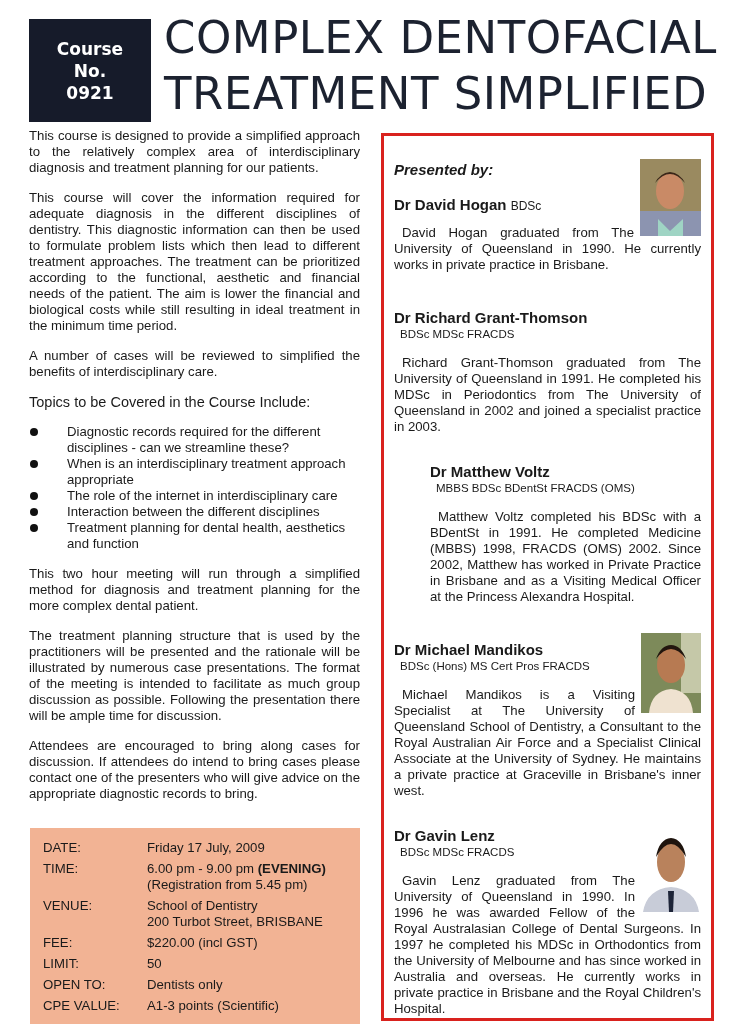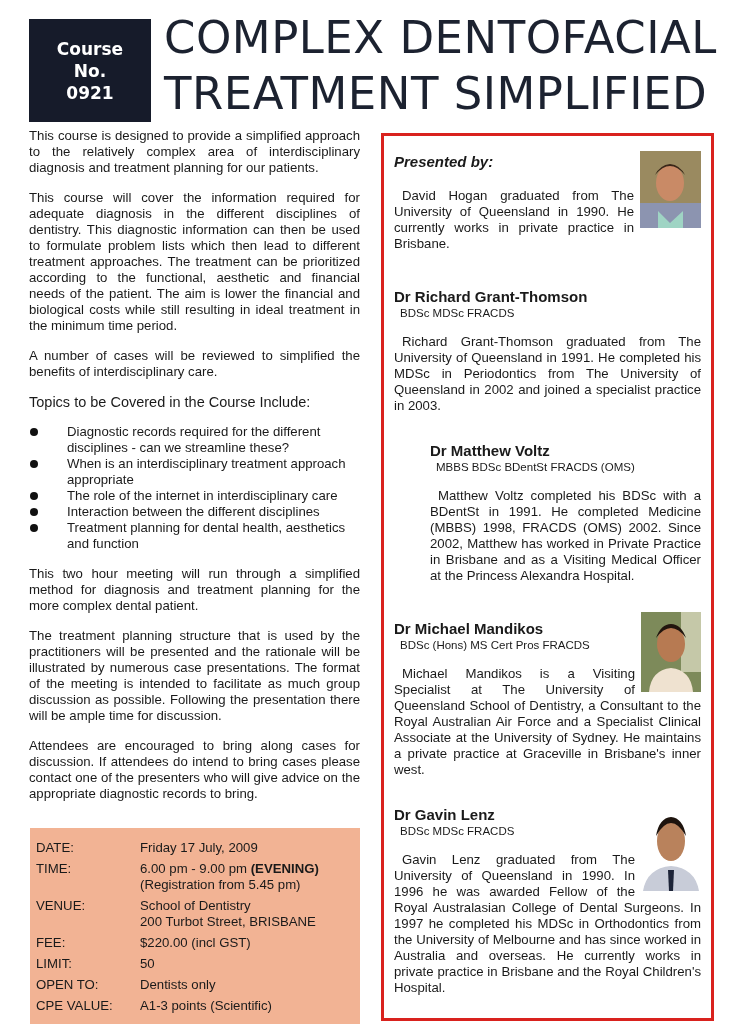--- a/index.html
+++ b/index.html
@@ -21,29 +21,29 @@
     .left { position: absolute; left: 29px; top: 128px; width: 331px; font-size: 13.2px; line-height: 16px; }
     .left p { margin: 0 0 14px 0; text-align: justify; }
     .topics-head { font-weight: normal; font-size: 14.5px; margin: 0 0 14px 0; }
     ul.topics { list-style: none; margin: 0 0 14px 0; padding: 0; }
     ul.topics li { position: relative; padding-left: 38px; margin: 0; }
     ul.topics li .bullet { position: absolute; left: 1px; top: 4px; width: 8px; height: 8px; border-radius: 50%; background: #111; }
     .info {
       position: absolute; left: 30px; top: 828px; width: 330px; height: 196px;
       background: #f2b394; font-size: 13.2px; line-height: 16px; box-sizing: border-box; padding: 12px 6px 0 6px;
     }
-    .info-row { display: flex; margin-bottom: 5px; }
+    .info-row { display: flex; margin-bottom: 5px; margin-left: 7px; }
     .info-label { width: 104px; flex: none; }
     .info-value { flex: 1; }
     .presenters {
       position: absolute; left: 381px; top: 133px; width: 333px; height: 888px;
       border: 3px solid #d9221e; box-sizing: border-box; padding: 14px 10px 0 10px;
       font-size: 13.2px; line-height: 16px;
     }
-    .presented-by { font-weight: bold; font-style: italic; font-size: 15px; margin-top: 4px; margin-bottom: 18px; }
+    .presented-by { font-weight: bold; font-style: italic; font-size: 15px; margin-top: 12px; margin-bottom: 18px; }
     .pres { position: relative; }
     .pres-name { font-weight: bold; font-size: 15px; line-height: 18px; }
     .pres-quals { font-size: 11.5px; padding-left: 6px; line-height: 14px; }
     .inline-qual { font-weight: normal; font-size: 12px; }
     .pres-bio { text-align: justify; margin-top: 14px; text-indent: 8px; }
     .photo { float: right; width: 61px; margin-left: 6px; }
     .photo svg { display: block; }
   </style>
 </head>
 <body>
@@ -112,20 +112,21 @@
     <div class="photo" style="margin-top:-3px;">
       <svg width="61" height="77" viewBox="0 0 61 77">
           <rect width="61" height="77" fill="#9a8a60"></rect>
           <rect y="52" width="61" height="25" fill="#8c94b0"></rect>
           <path d="M18 60 L30 72 L43 60 L43 77 L18 77 Z" fill="#9fd4c4"></path>
           <ellipse cx="30" cy="32" rx="14" ry="18" fill="#c98a66"></ellipse>
           <path d="M15 24 Q30 6 45 24 Q40 14 30 13 Q20 14 15 24Z" fill="#3a2618"></path>
         </svg>
     </div>
     <div class="presented-by">Presented by:</div>
+    <div class="pres-name"><span>Dr David Hogan</span> <span class="inline-qual">BDSc</span></div>
     <div class="pres-bio" style="margin-top:10px;">David Hogan graduated from The University of Queensland in 1990.  He currently works in private practice in Brisbane.</div>
   </div>
 
   <div class="pres" style="margin-top:36px;">
     <div class="pres-name">Dr Richard Grant-Thomson</div>
     <div class="pres-quals">BDSc MDSc FRACDS</div>
     <div class="pres-bio">Richard Grant-Thomson graduated from The University of Queensland in 1991.  He completed his MDSc in Periodontics from The University of Queensland in 2002 and joined a specialist practice in 2003.</div>
   </div>
 
   <div class="pres" style="margin-top:28px;margin-left:36px;">

